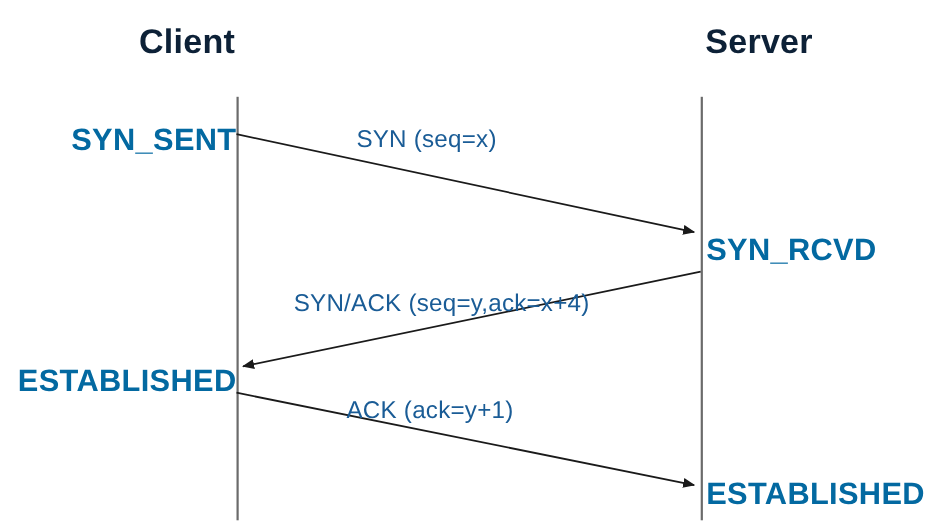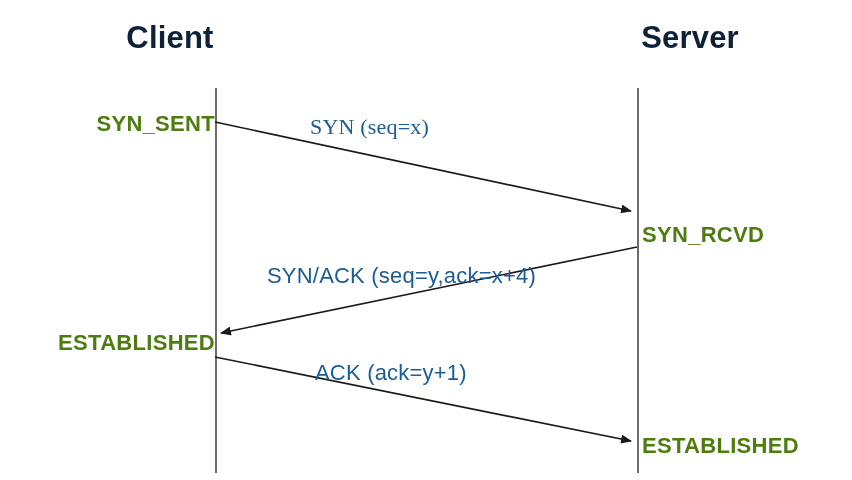--- a/index.html
+++ b/index.html
@@ -44,50 +44,50 @@
     top: 88px;
     height: 385px;
   }
   #lifeline-client { left: 215px; }
   #lifeline-server { left: 637px; }
 
   .state-label {
     position: absolute;
     font-family: "Liberation Sans", sans-serif;
     font-weight: bold;
-    font-size: 22px;
-    color: #4d7c0f;
+    font-size: 28px;
+    color: #0369a1;
     white-space: nowrap;
     letter-spacing: 0.3px;
   }
   
   .state-client {
     right: 637px;
     text-align: right;
   }
   .state-server {
     left: 642px;
     text-align: left;
   }
 
   #state-syn-sent      { top: 111px; }
   #state-established-c { top: 330px; }
   #state-listen        { top: 111px; }
-  #state-syn-rcvd      { top: 222px; }
+  #state-syn-rcvd      { top: 211px; }
   #state-established-s { top: 433px; }
 
   .msg-label {
     position: absolute;
     font-family: "Liberation Sans", sans-serif;
     font-size: 22px;
     color: #1a5c96;
     white-space: nowrap;
     letter-spacing: 0.2px;
   }
-  #msg-syn      { left: 310px; top: 114px; font-family: Liberation Serif, serif; }
+  #msg-syn      { left: 324px; top: 114px; }
   #msg-synack   { left: 267px; top: 263px; }
   #msg-ack      { left: 315px; top: 360px; }
 
   #arrows {
     position: absolute;
     left: 0;
     top: 0;
     width: 852px;
     height: 480px;
   }

